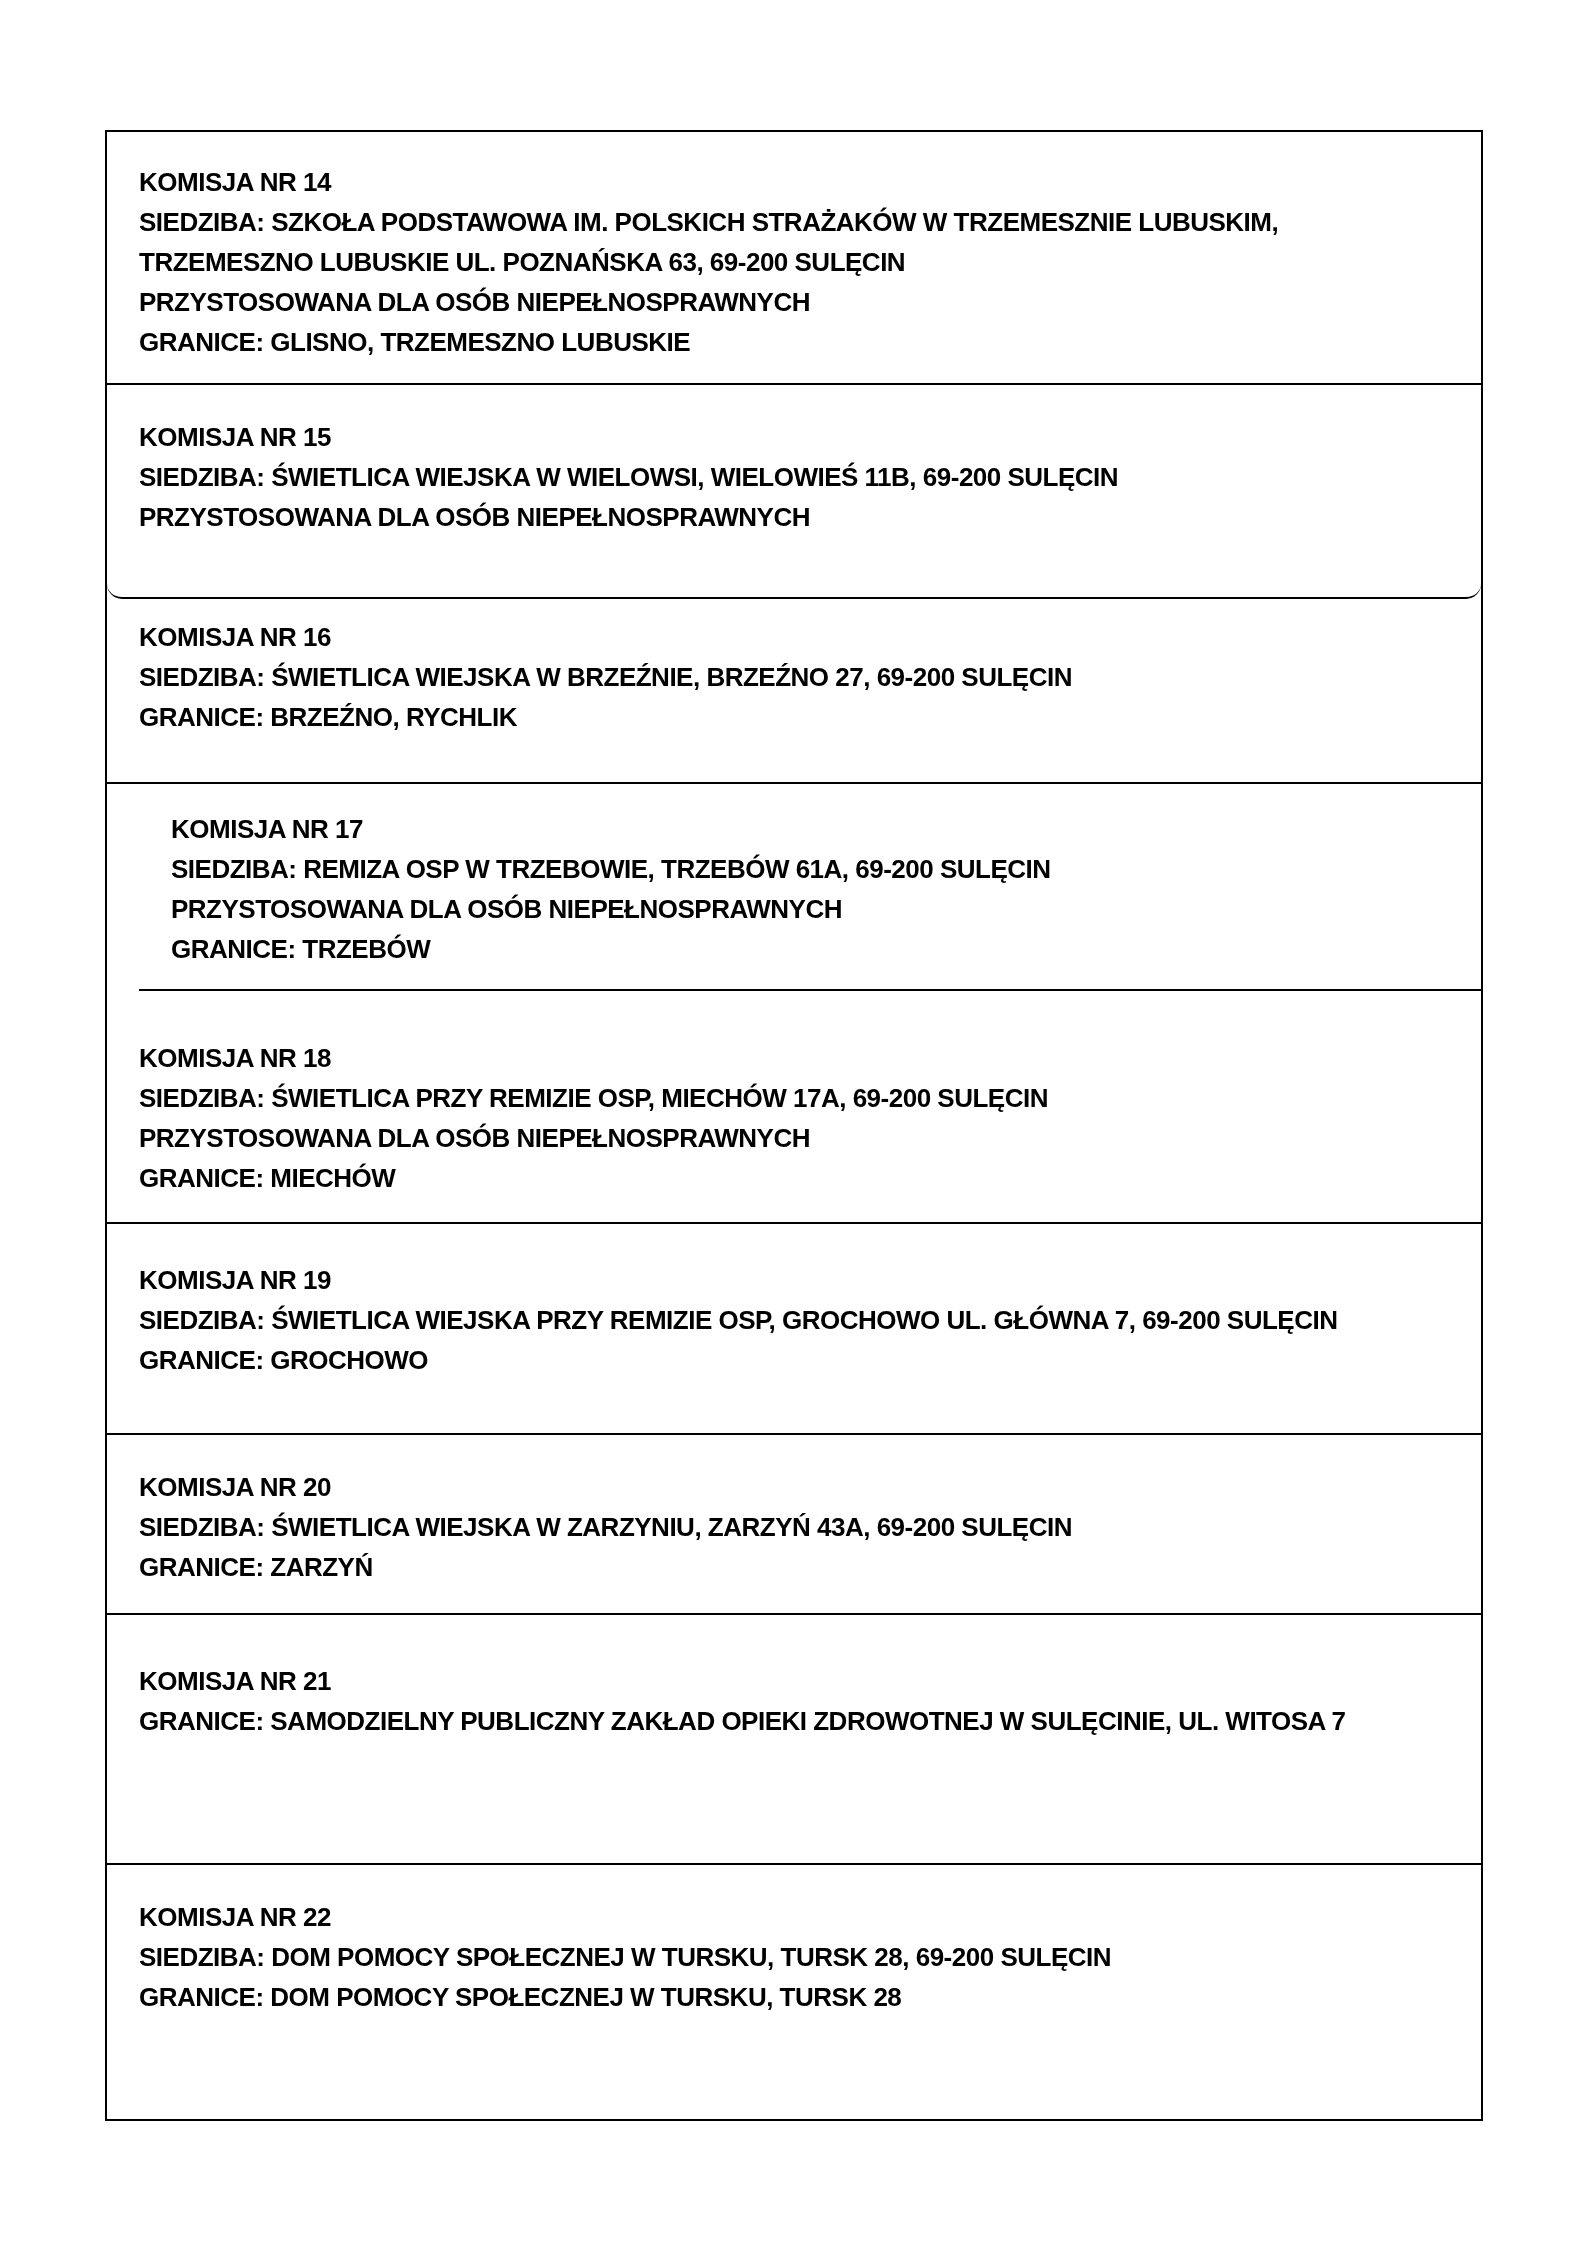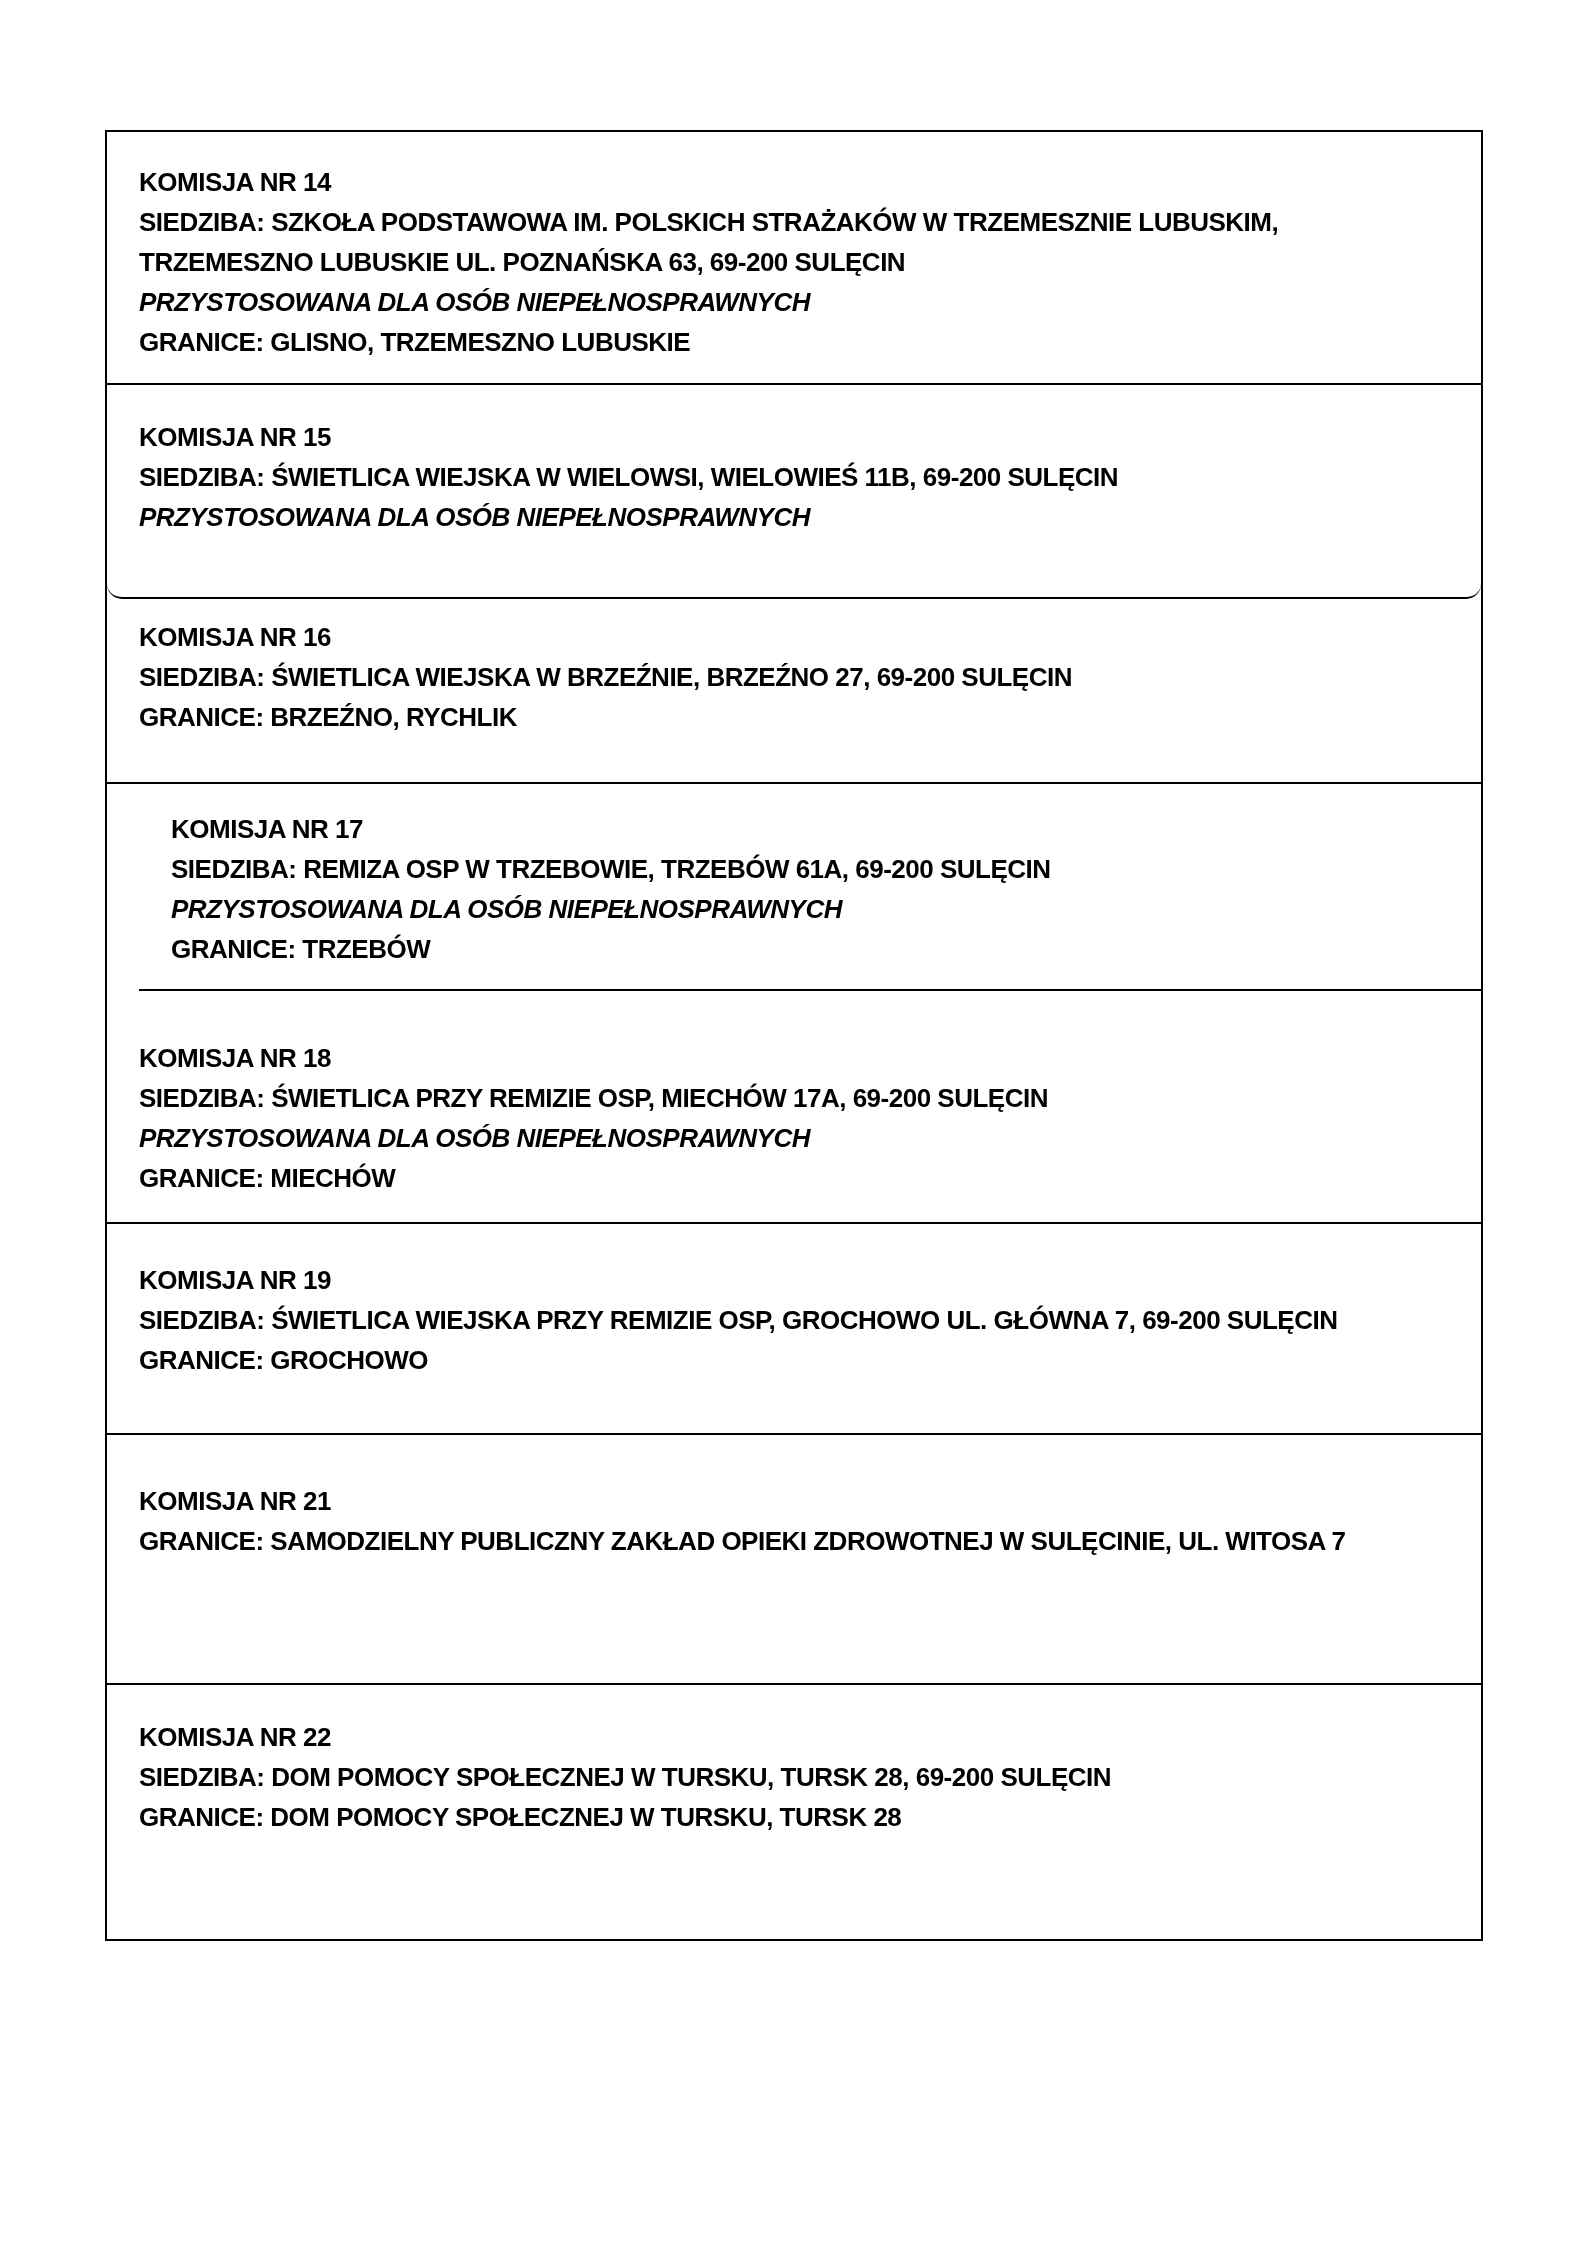--- a/index.html
+++ b/index.html
@@ -31,21 +31,21 @@
   }
   .row:last-child { border-bottom: none; }
   .line {
     font-size: 26px;
     font-weight: 700;
     line-height: 40px;
     letter-spacing: -0.5px;
     color: #000000;
     text-transform: uppercase;
   }
-  .line.note { font-style: italic; }
+  .line.note { }
 </style>
 </head>
 <body>
 
 <div class="page">
   <div class="commission-table" id="commission-table">
   <section class="row" style="min-height: 253px; padding-top: 30px;">
     <p class="line title">KOMISJA NR 14</p>
     <p class="line seat">SIEDZIBA: SZKOŁA PODSTAWOWA IM. POLSKICH STRAŻAKÓW W TRZEMESZNIE LUBUSKIM, TRZEMESZNO LUBUSKIE UL. POZNAŃSKA 63, 69-200 SULĘCIN</p>
     <p class="line note">PRZYSTOSOWANA DLA OSÓB NIEPEŁNOSPRAWNYCH</p>
@@ -79,20 +79,26 @@
     <p class="line borders">GRANICE: MIECHÓW</p>
   </section>
 
   <section class="row" style="min-height: 211px; padding-top: 36px;">
     <p class="line title">KOMISJA NR 19</p>
     <p class="line seat">SIEDZIBA: ŚWIETLICA WIEJSKA PRZY REMIZIE OSP, GROCHOWO UL. GŁÓWNA 7, 69-200 SULĘCIN</p>
 
     <p class="line borders">GRANICE: GROCHOWO</p>
   </section>
 
+  <section class="row" style="min-height: 180px; padding-top: 32px;">
+    <p class="line title">KOMISJA NR 20</p>
+    <p class="line seat">SIEDZIBA: ŚWIETLICA WIEJSKA W ZARZYNIU, ZARZYŃ 43A, 69-200 SULĘCIN</p>
+
+    <p class="line borders">GRANICE: ZARZYŃ</p>
+  </section>
 
   <section class="row" style="min-height: 250px; padding-top: 46px;">
     <p class="line title">KOMISJA NR 21</p>
 
     <p class="line borders">GRANICE: SAMODZIELNY PUBLICZNY ZAKŁAD OPIEKI ZDROWOTNEJ W SULĘCINIE, UL. WITOSA 7</p>
   </section>
 
   <section class="row" style="min-height: 254px; padding-top: 32px;">
     <p class="line title">KOMISJA NR 22</p>
     <p class="line seat">SIEDZIBA: DOM POMOCY SPOŁECZNEJ W TURSKU, TURSK 28, 69-200 SULĘCIN</p>

